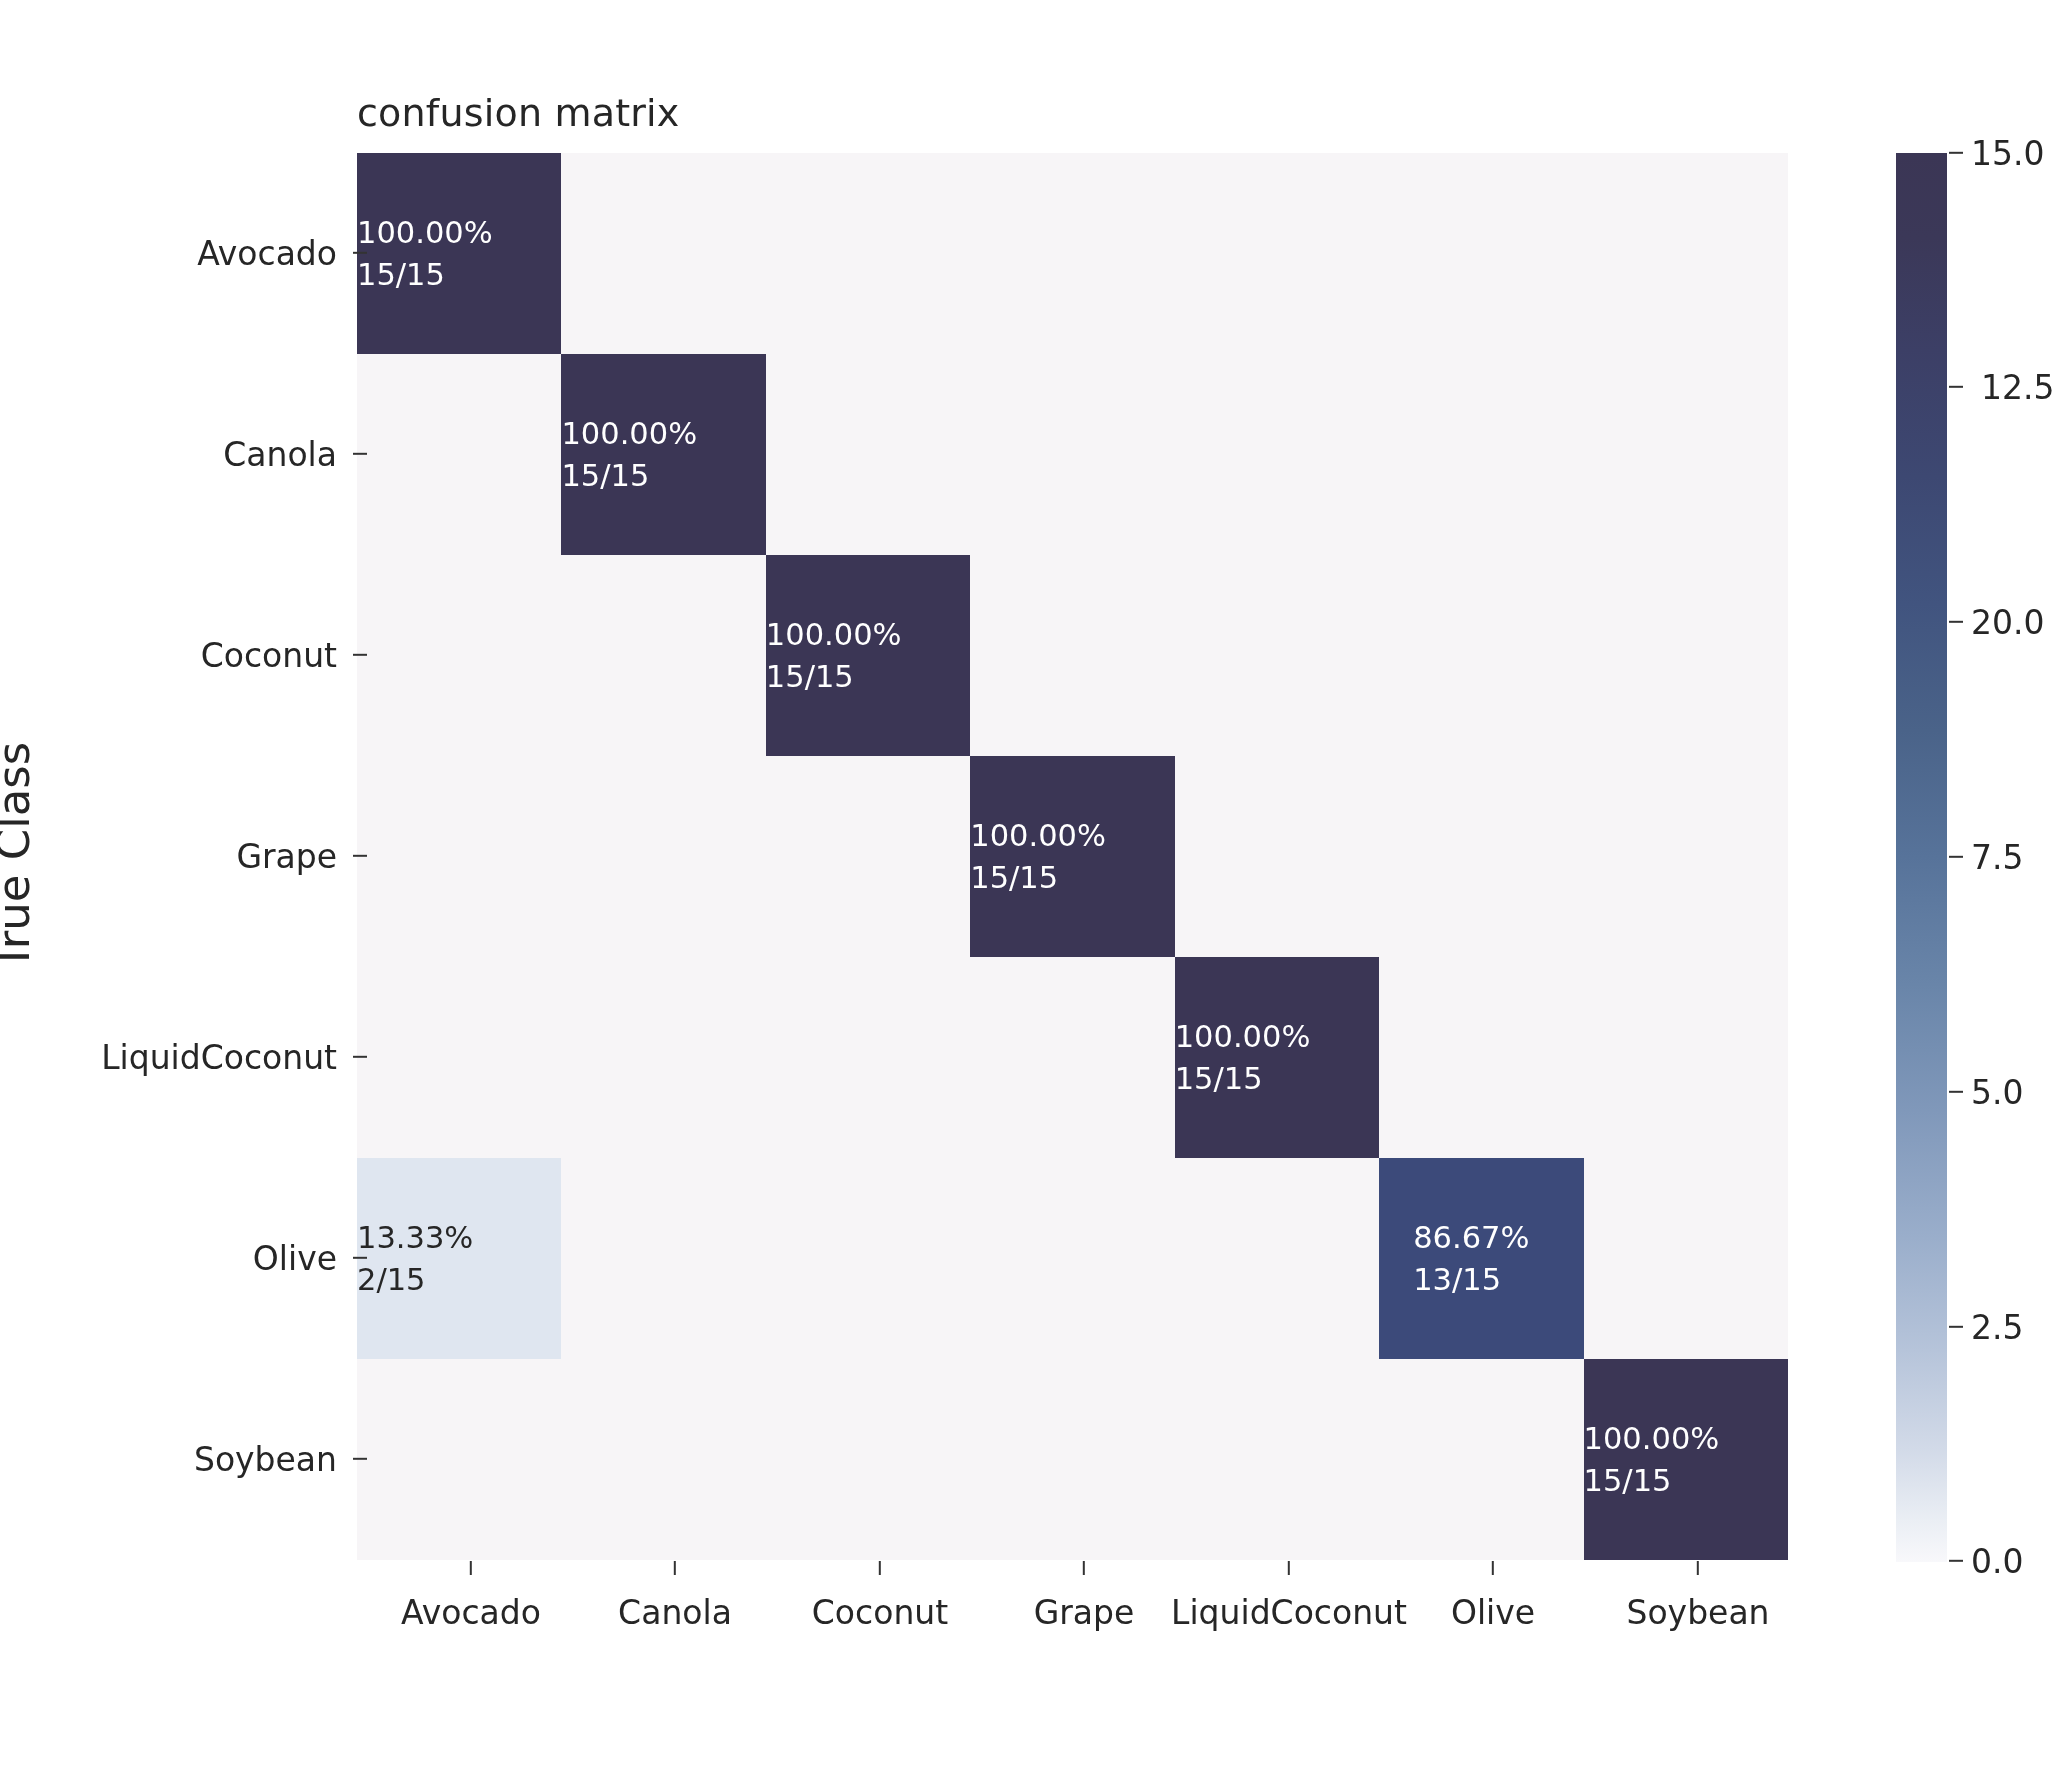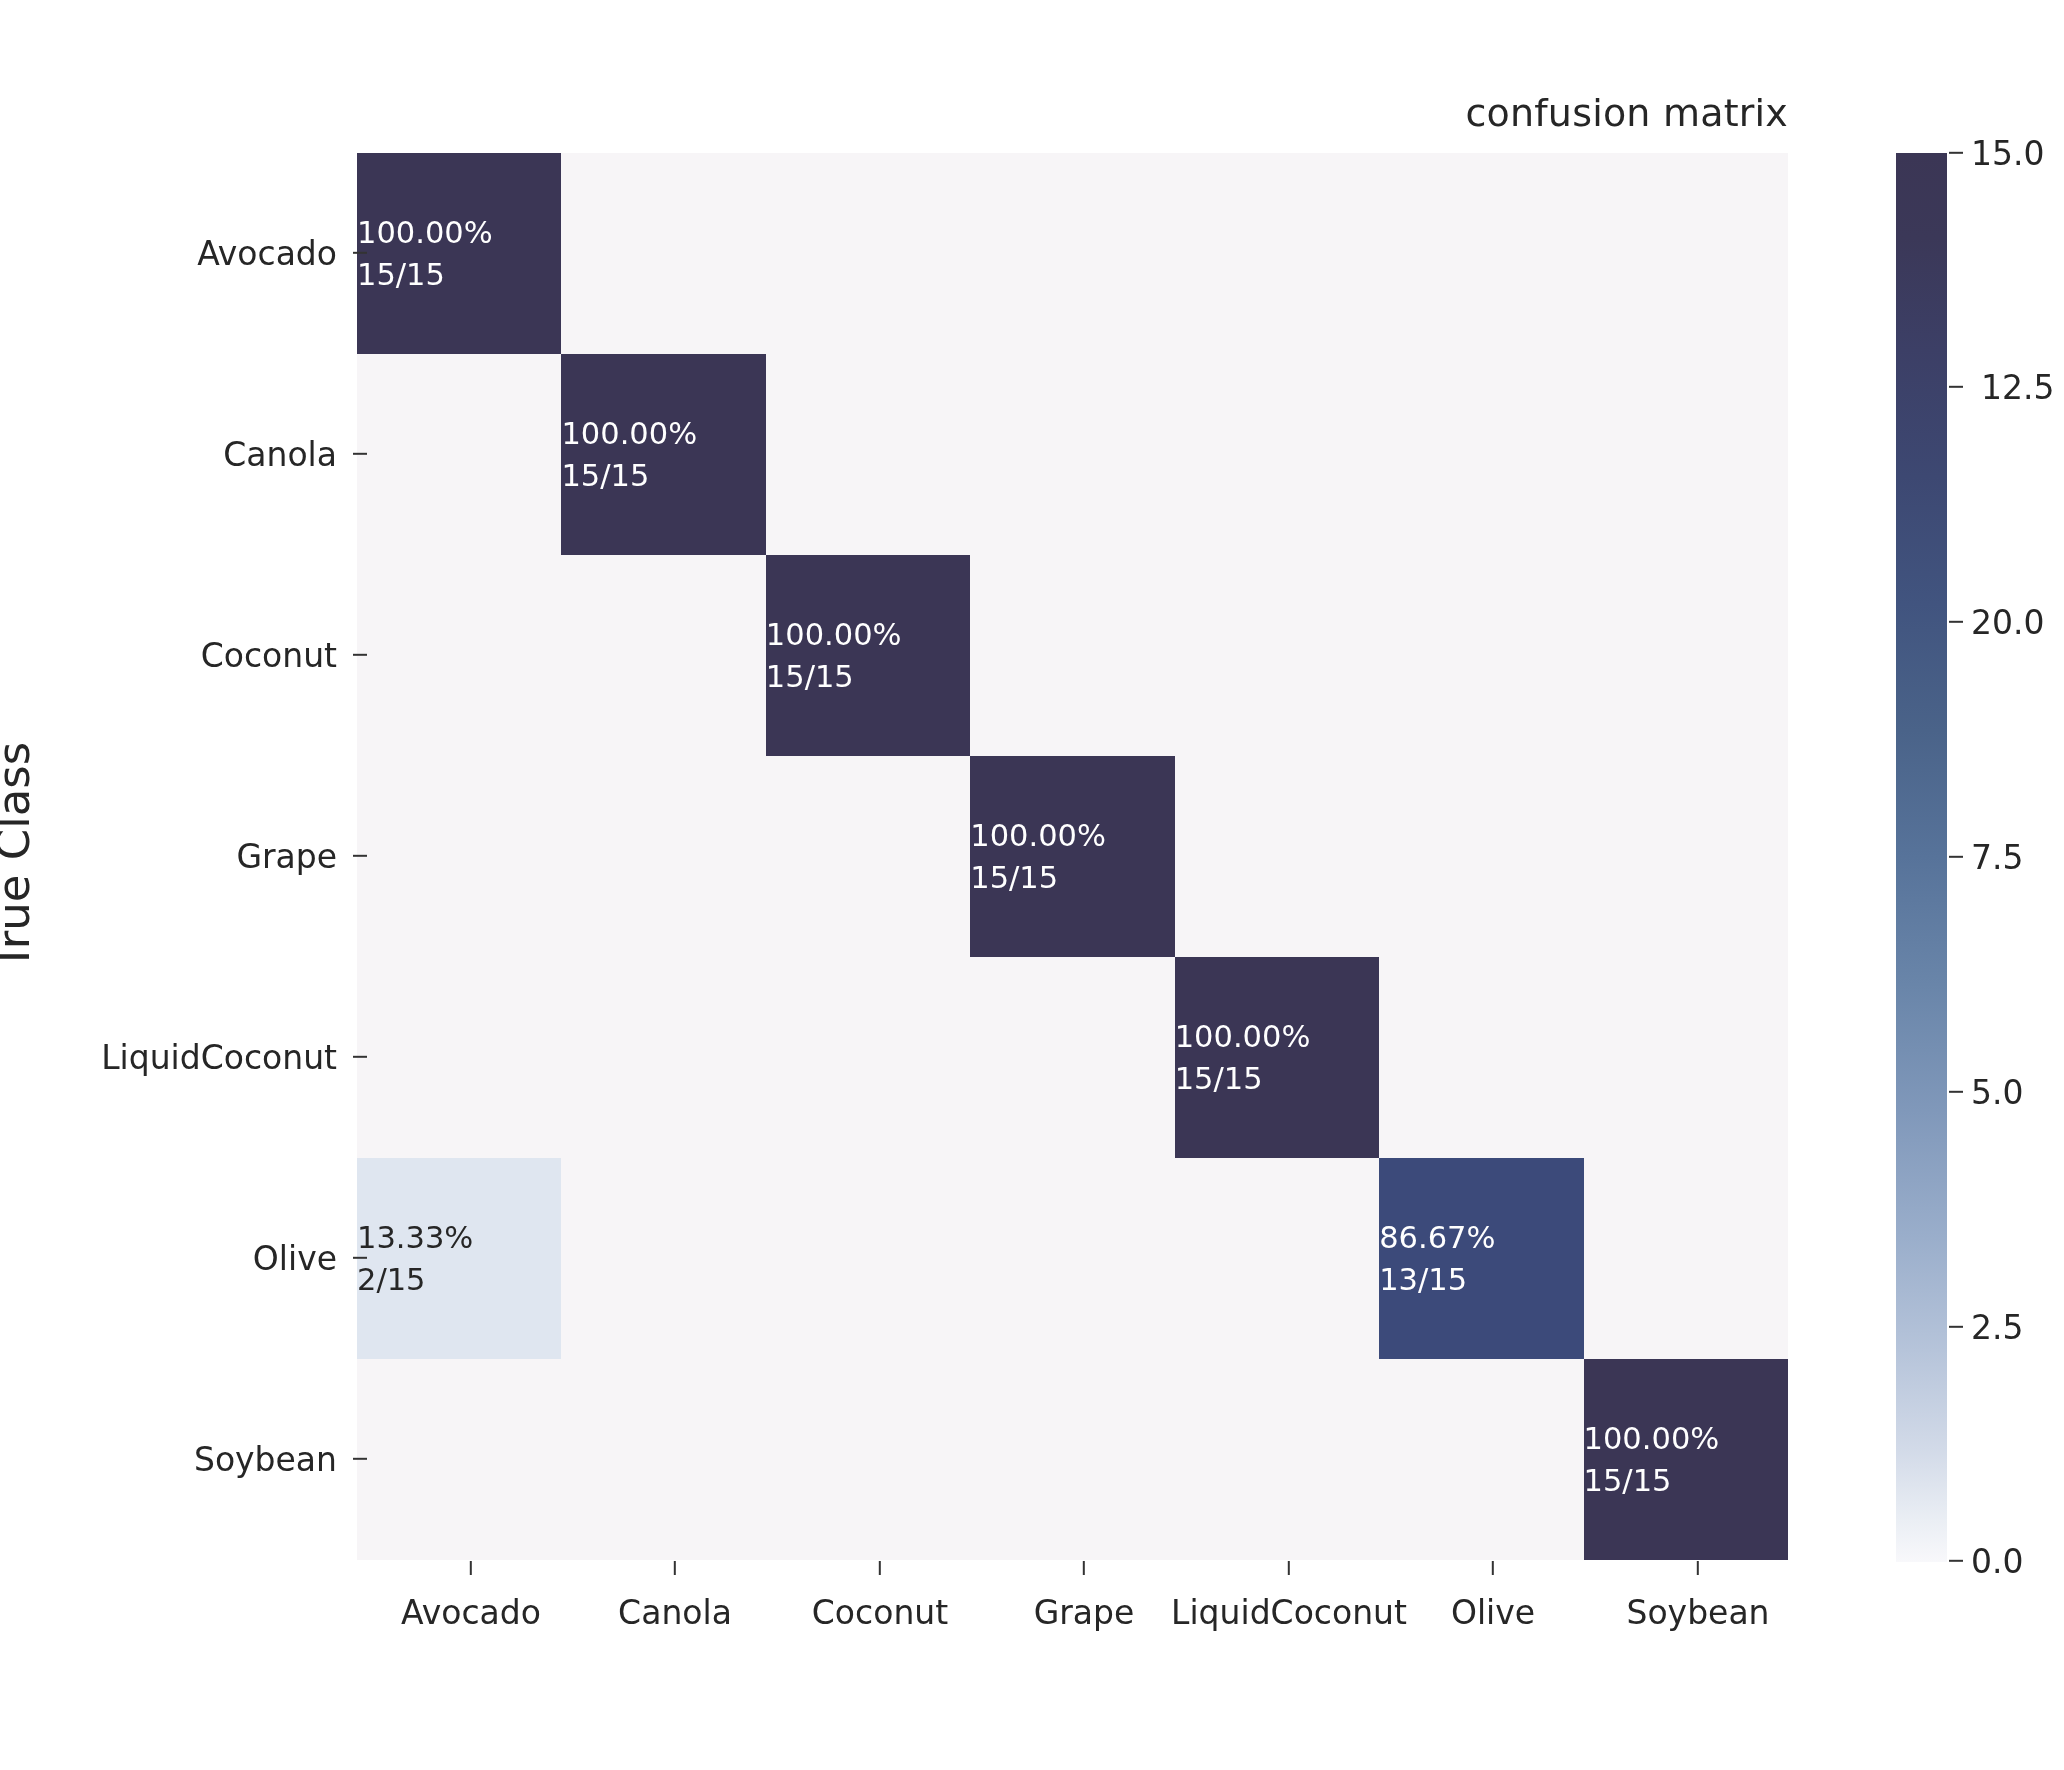--- a/index.html
+++ b/index.html
@@ -22,21 +22,21 @@
     height: 1770px;
     background: #ffffff;
   }
 
   
   #chart-title {
     position: absolute;
     left: 357px;
     top: 91px;
     width: 1431px;
-    text-align: right;
+    text-align: left;
     font-size: 38px;
     color: #262626;
     font-family: "DejaVu Sans", sans-serif;
     letter-spacing: 0.2px;
     white-space: nowrap;
   }
 
   
   #matrix-grid {
     position: absolute;
@@ -234,21 +234,21 @@
       <div class="matrix-cell" style="background: rgb(247, 245, 247); color: rgb(38, 38, 38);"></div>
       <div class="matrix-cell" style="background: rgb(247, 245, 247); color: rgb(38, 38, 38);"></div>
       <div class="matrix-cell" style="background: rgb(223, 230, 240); color: rgb(38, 38, 38);">
         <div class="cell-pct">13.33%</div>
         <div class="cell-frac">2/15</div>
       </div>
       <div class="matrix-cell" style="background: rgb(247, 245, 247); color: rgb(38, 38, 38);"></div>
       <div class="matrix-cell" style="background: rgb(247, 245, 247); color: rgb(38, 38, 38);"></div>
       <div class="matrix-cell" style="background: rgb(247, 245, 247); color: rgb(38, 38, 38);"></div>
       <div class="matrix-cell" style="background: rgb(247, 245, 247); color: rgb(38, 38, 38);"></div>
-      <div class="matrix-cell" style="background: rgb(60, 74, 122); color: rgb(255, 255, 255);">
+      <div class="matrix-cell" style="background: rgb(60, 74, 122); color: rgb(255, 255, 255); padding-left: 34px;">
         <div class="cell-pct">86.67%</div>
         <div class="cell-frac">13/15</div>
       </div>
       <div class="matrix-cell" style="background: rgb(247, 245, 247); color: rgb(38, 38, 38);"></div>
       <div class="matrix-cell" style="background: rgb(247, 245, 247); color: rgb(38, 38, 38);"></div>
       <div class="matrix-cell" style="background: rgb(247, 245, 247); color: rgb(38, 38, 38);"></div>
       <div class="matrix-cell" style="background: rgb(247, 245, 247); color: rgb(38, 38, 38);"></div>
       <div class="matrix-cell" style="background: rgb(247, 245, 247); color: rgb(38, 38, 38);"></div>
       <div class="matrix-cell" style="background: rgb(247, 245, 247); color: rgb(38, 38, 38);"></div>
       <div class="matrix-cell" style="background: rgb(247, 245, 247); color: rgb(38, 38, 38);"></div>

